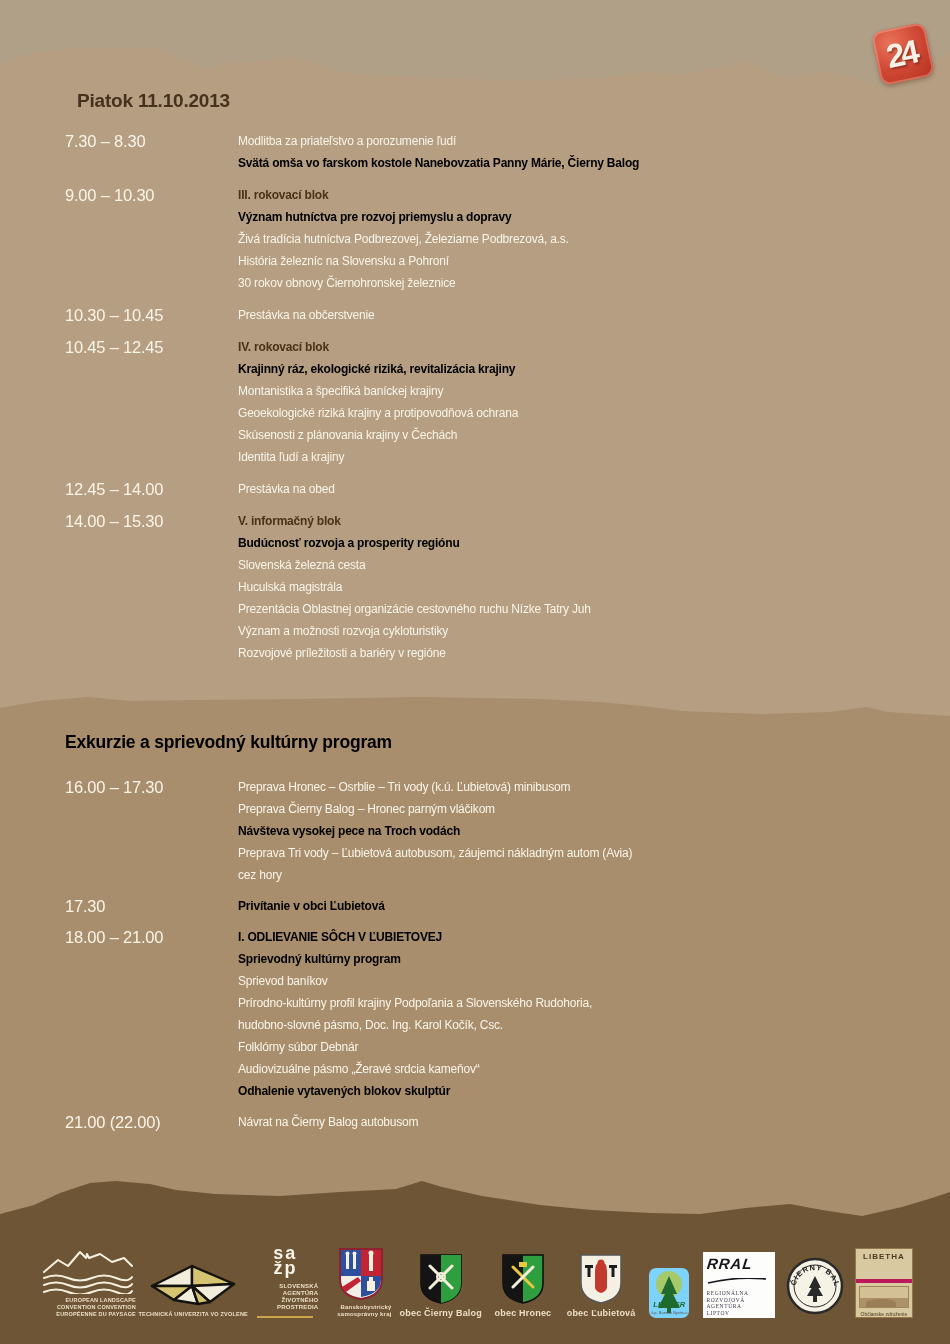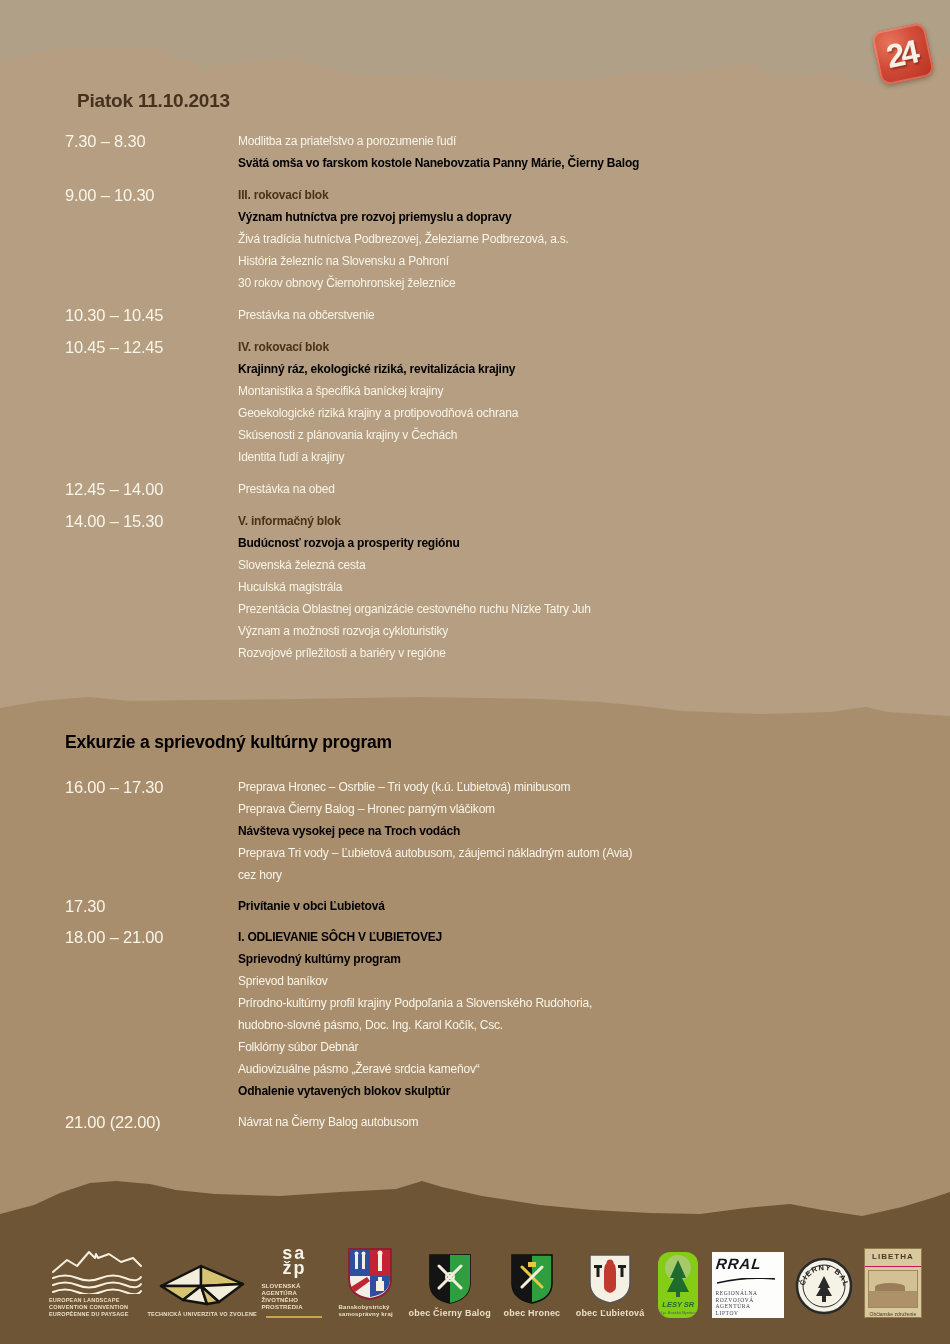--- a/index.html
+++ b/index.html
@@ -33,39 +33,39 @@
   .line.regular{color:#f9f5e9;font-weight:normal;}
   .line.bold{color:#000000;font-weight:bold;}
   .line.header{color:#4a3118;font-weight:bold;}
   .section2{position:absolute;left:65px;top:732px;width:860px;}
   .section2-title{font-size:17.5px;font-weight:bold;color:#000000;letter-spacing:-0.2px;}
   .rows2{margin-top:23px;}
   .sched-row.no-gap{margin-bottom:0;}
 
   
   .logobar{
-    position:absolute;left:49px;top:1238px;width:874px;height:80px;
+    position:absolute;left:40px;top:1238px;width:874px;height:80px;
     display:flex;justify-content:space-between;align-items:flex-end;
   }
   .logo{display:flex;flex-direction:column;align-items:center;justify-content:flex-end;gap:3px;}
-  .logo .cap{font-size:6px;line-height:7px;color:#ecdfc6;text-align:left;font-weight:bold;letter-spacing:.2px;}
+  .logo .cap{font-size:6px;line-height:7px;color:#ecdfc6;text-align:right;font-weight:bold;letter-spacing:.2px;}
   .cap.nowrap{white-space:nowrap;}
   .cap.obec{font-size:9px;line-height:10px;}
   .sazp-glyph{color:#f7f3e8;font-weight:800;font-size:18px;line-height:15px;letter-spacing:2px;text-align:center;}
   .sazp-bar{width:56px;height:2px;background:#c9a44a;margin-top:2px;}
-  .lesy-box{width:40px;height:66px;background:#84cc16;border-radius:12px;position:relative;overflow:hidden;}
+  .lesy-box{width:40px;height:50px;background:#7dd3fc;border-radius:7px;position:relative;overflow:hidden;}
   .lesy-box svg{display:block;}
   .lesy-title{position:absolute;left:0;right:0;bottom:9px;text-align:center;font-size:7.5px;font-weight:bold;font-style:italic;color:#1f6b2e;}
   .lesy-sub{position:absolute;left:0;right:0;bottom:3px;text-align:center;font-size:4px;color:#555;}
   .rral-box{width:72px;height:66px;background:#fdfdfb;padding:3px 4px;box-sizing:border-box;}
   .rral-title{font-size:15px;font-weight:bold;font-style:italic;color:#15151d;transform:skewX(-6deg);letter-spacing:1px;}
   .rral-swoosh{width:60px;height:6px;margin:-2px 0 2px 0;}
   .rral-line{font-size:5.5px;line-height:6.5px;letter-spacing:.6px;color:#3c3c50;font-family:"Liberation Serif",serif;}
   .libetha-box{width:58px;height:70px;background:#d9c9a0;border:1px solid #94794a;box-sizing:border-box;display:flex;flex-direction:column;align-items:center;}
-  .libetha-title{font-size:8px;font-weight:bold;color:#4a3a20;letter-spacing:1px;padding:3px 0 5px;border-bottom:1px solid #be185d;width:100%;text-align:center;}
+  .libetha-title{font-size:8px;font-weight:bold;color:#4a3a20;letter-spacing:1px;padding:3px 0 18px;border-bottom:4px solid #be185d;width:100%;text-align:center;}
   .libetha-photo{width:48px;height:36px;margin-top:3px;border:1px solid #a08756;
     background:linear-gradient(#d3c095 0 55%, #ad9168 55% 100%);position:relative;}
   .libetha-photo::after{content:"";position:absolute;left:6px;top:12px;width:30px;height:8px;background:#9a7e57;border-radius:50% 50% 0 0;}
   .libetha-cap{font-size:5px;color:#4a3a20;margin-top:3px;}
 </style>
 </head>
 <body>
 
 <svg id="bg" viewBox="0 0 950 1344" preserveAspectRatio="none">
   <rect x="0" y="0" width="950" height="1344" fill="#b0a088"></rect>

